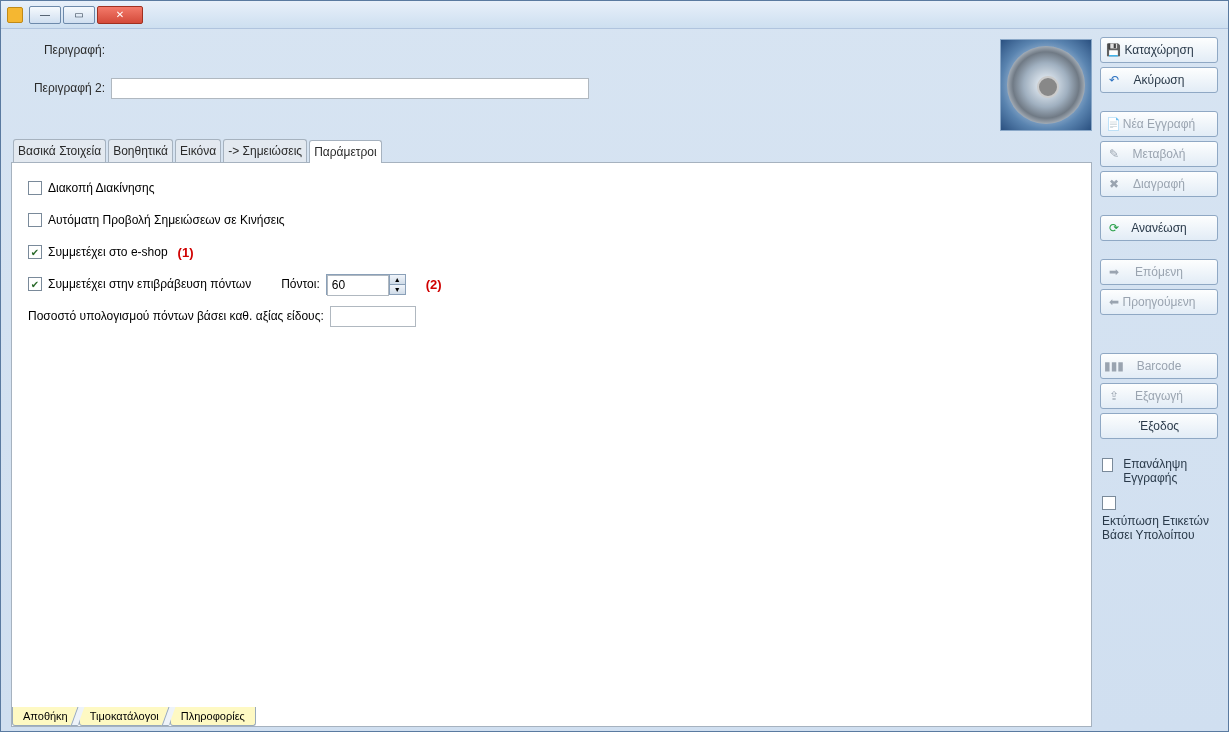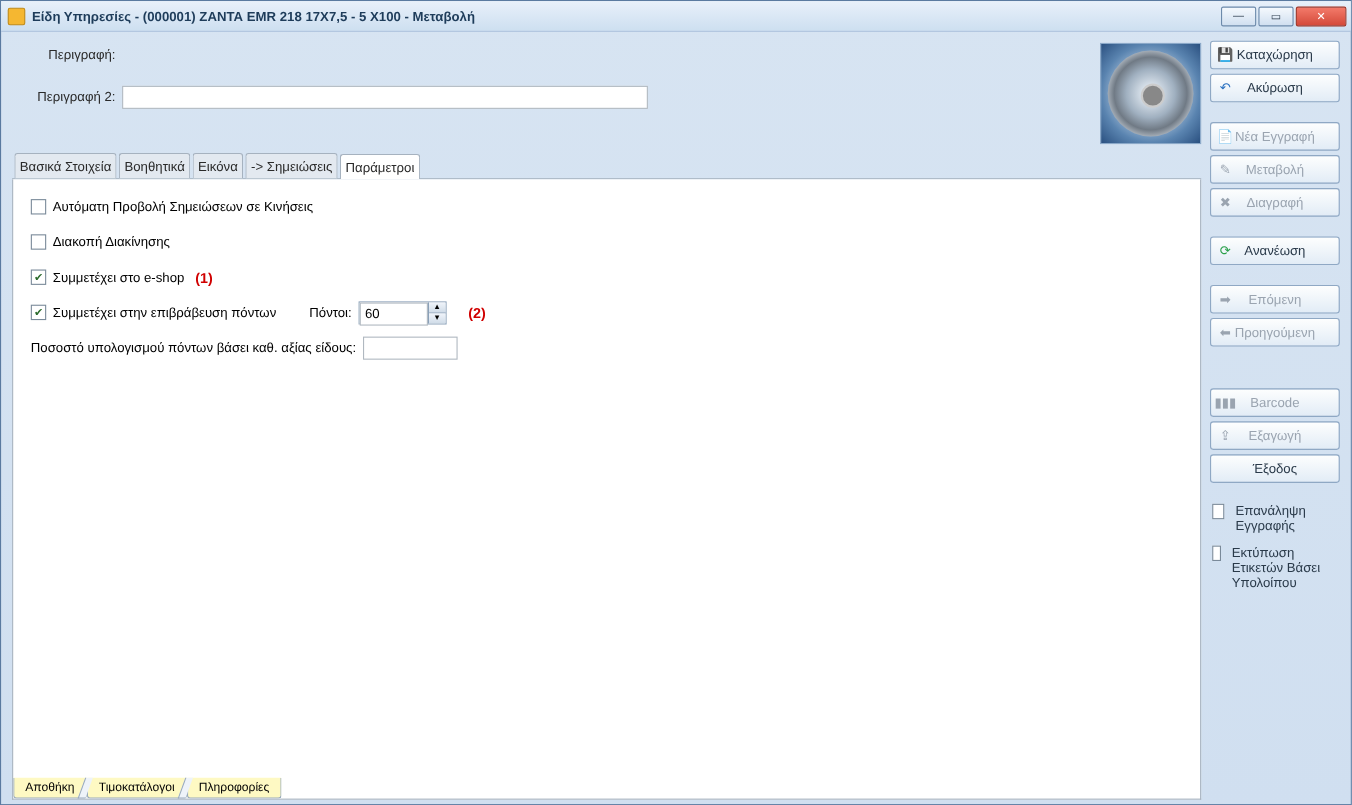--- a/index.html
+++ b/index.html
@@ -103,21 +103,20 @@
 .icon-save { color:#2a70c0; }
 .icon-undo { color:#2a70c0; }
 .icon-refresh { color:#2aa04a; }
 </style>
 </head>
 <body>
 
 <div class="window">
   <div class="titlebar">
     <div class="titlebar-icon"></div>
-    <div class="titlebar-text">Είδη Υπηρεσίες - (000001) ΖΑΝΤΑ EMR 218 17X7,5 - 5 X100 -  Μεταβολή</div>
     <div class="win-controls">
       <div class="win-btn">—</div>
       <div class="win-btn">▭</div>
       <div class="win-btn close">✕</div>
     </div>
   </div>
 
   <div class="content-area">
     <div class="main-panel">
 
@@ -140,25 +139,25 @@
         <div class="tab">Βασικά Στοιχεία</div>
         <div class="tab">Βοηθητικά</div>
         <div class="tab">Εικόνα</div>
         <div class="tab">-&gt; Σημειώσεις</div>
         <div class="tab active">Παράμετροι</div>
       </div>
 
       <div class="tab-content">
         <div class="param-row">
           <span class="chk"></span>
+          <span>Διακοπή Διακίνησης</span>
+        </div>
+        <div class="param-row">
+          <span class="chk"></span>
           <span>Αυτόματη Προβολή Σημειώσεων σε Κινήσεις</span>
-        </div>
-        <div class="param-row">
-          <span class="chk"></span>
-          <span>Διακοπή Διακίνησης</span>
         </div>
         <div class="param-row">
           <span class="chk checked"></span>
           <span>Συμμετέχει στο e-shop</span>
           <span class="red-annot">(1)</span>
         </div>
         <div class="param-row">
           <span class="chk checked"></span>
           <span>Συμμετέχει στην επιβράβευση πόντων</span>
           <span class="points-label">Πόντοι:</span>
@@ -225,21 +224,21 @@
           <span>Εξαγωγή</span>
         </div>
       <div class="side-btn">
           <span>Έξοδος</span>
         </div>
       <div class="side-gap"></div>
       <div class="side-chk-row">
         <span class="chk"></span>
         <span>Επανάληψη Εγγραφής</span>
       </div>
-      <div class="side-chk-row" style="margin-top:6px;">
+      <div class="side-chk-row" style="margin-top:6px;flex-direction:column;">
         <span class="chk"></span>
         <span>Εκτύπωση Ετικετών Βάσει Υπολοίπου</span>
       </div>
     </div>
   </div>
 
   <div class="bottom-tabs">
     <div class="btab">Αποθήκη</div>
     <div class="btab">Τιμοκατάλογοι</div>
     <div class="btab">Πληροφορίες</div>

